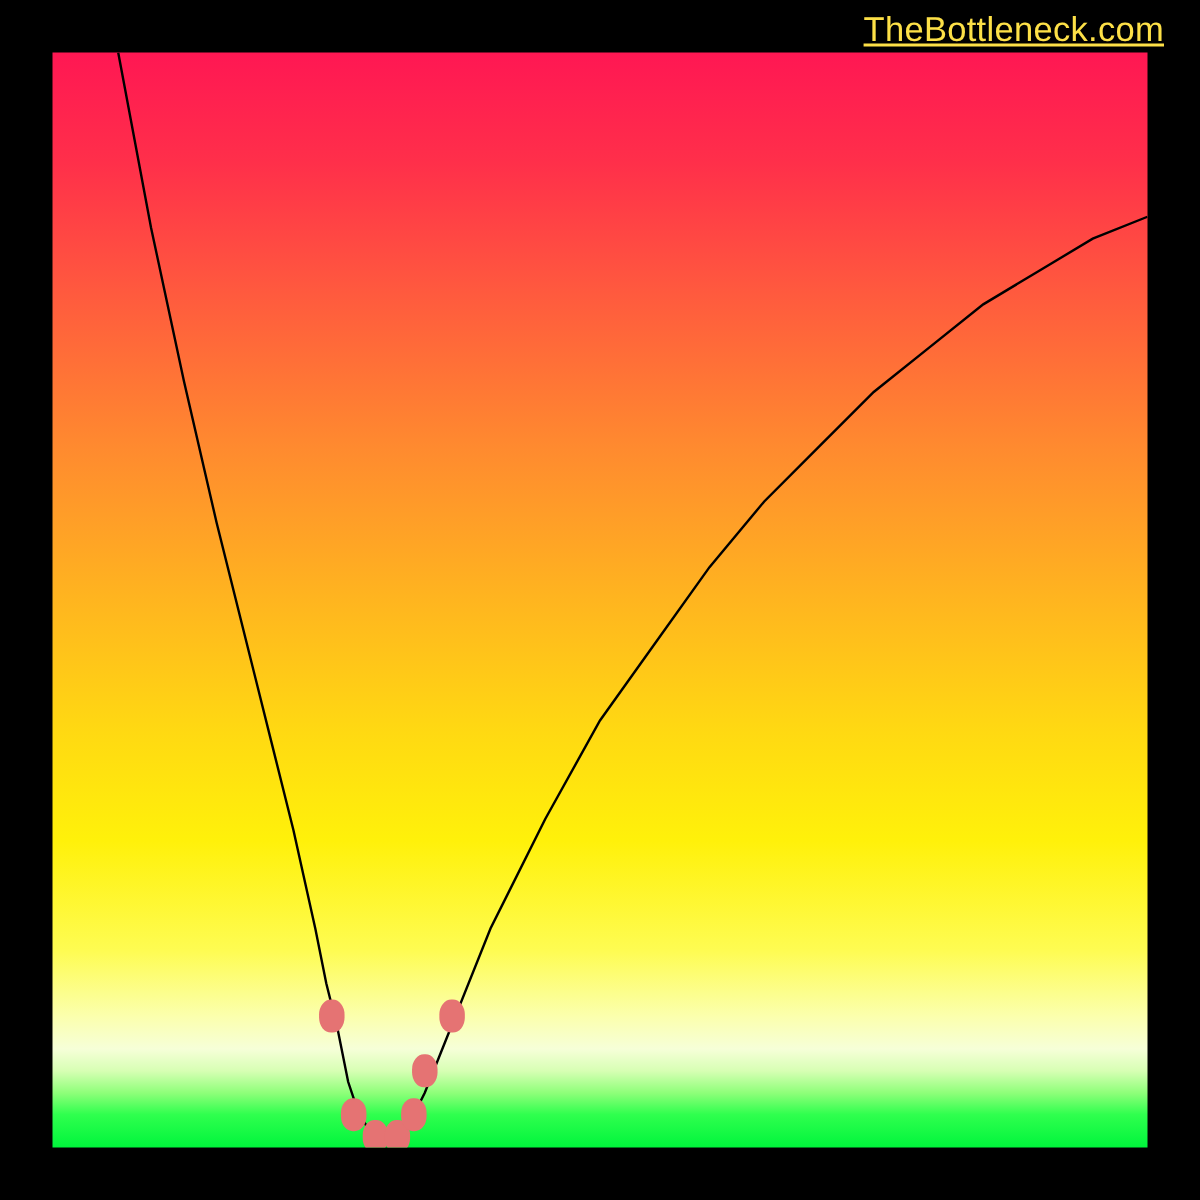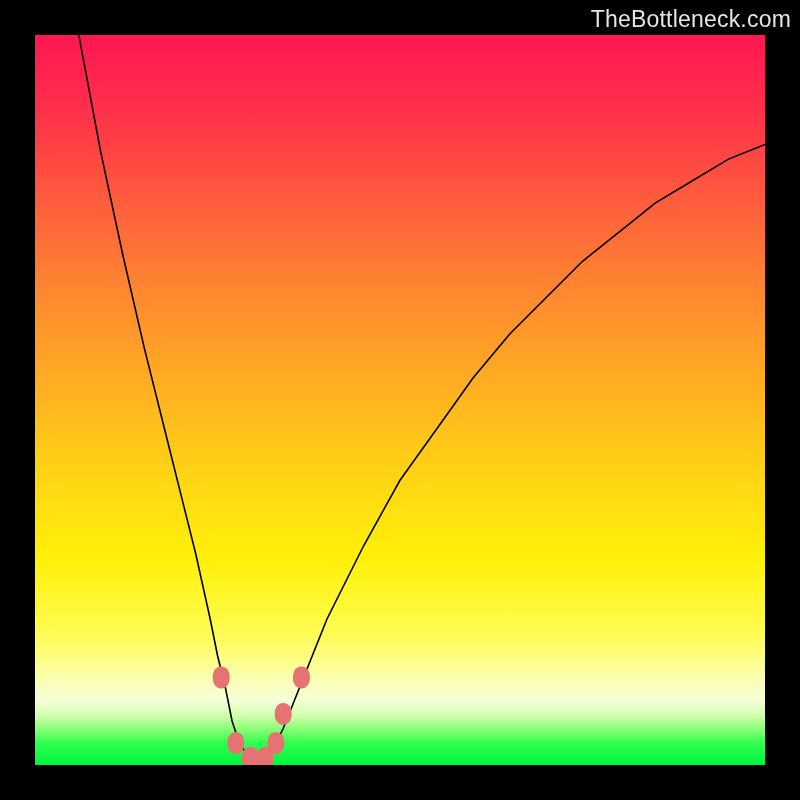--- a/index.html
+++ b/index.html
@@ -44,26 +44,27 @@
   .curve-svg {
     position: absolute;
     left: 0;
     top: 0;
     width: 730px;
     height: 730px;
   }
   .watermark {
     position: absolute;
     top: 6px;
-    right: 9px;
-    color: #e5e5e5;
+    right: 24px;
+    color: #fde047;
     font-size: 23px;
     font-weight: 500;
     letter-spacing: 0.2px;
     user-select: none;
+    text-decoration: underline;
   }
 </style>
 </head>
 <body>
 
 <div class="canvas">
   <div class="watermark">TheBottleneck.com</div>
   <div class="plot-area">
     <svg class="curve-svg" viewBox="0 0 730 730" preserveAspectRatio="none">
       <path fill="none" stroke="#000" stroke-width="1.6" d="M43.8 0.0 L65.7 116.8 L87.6 219.0 L109.5 313.9 L131.4 401.5 L146.0 459.9 L160.6 518.3 L175.2 584.0 L182.5 620.5 L189.8 649.7 L197.1 686.2 L204.4 708.1 L211.7 719.0 L219.0 722.7 L226.3 722.7 L233.6 719.0 L240.9 708.1 L248.2 693.5 L262.8 657.0 L292.0 584.0 L328.5 511.0 L365.0 445.3 L401.5 394.2 L438.0 343.1 L474.5 299.3 L511.0 262.8 L547.5 226.3 L584.0 197.1 L620.5 167.9 L657.0 146.0 L693.5 124.1 L730.0 109.5 " id="curve-path"></path>

